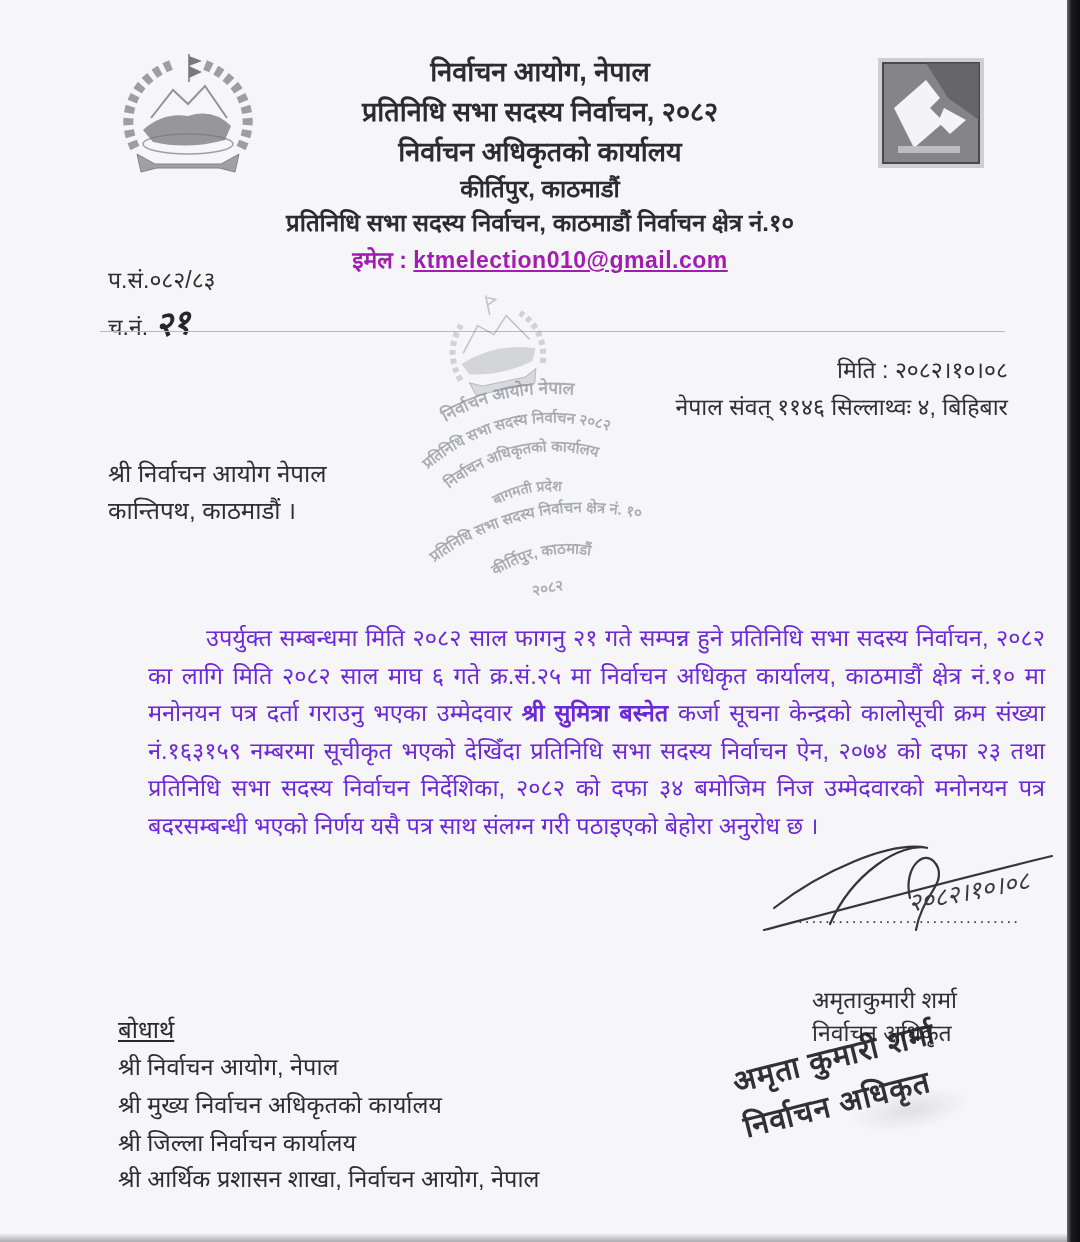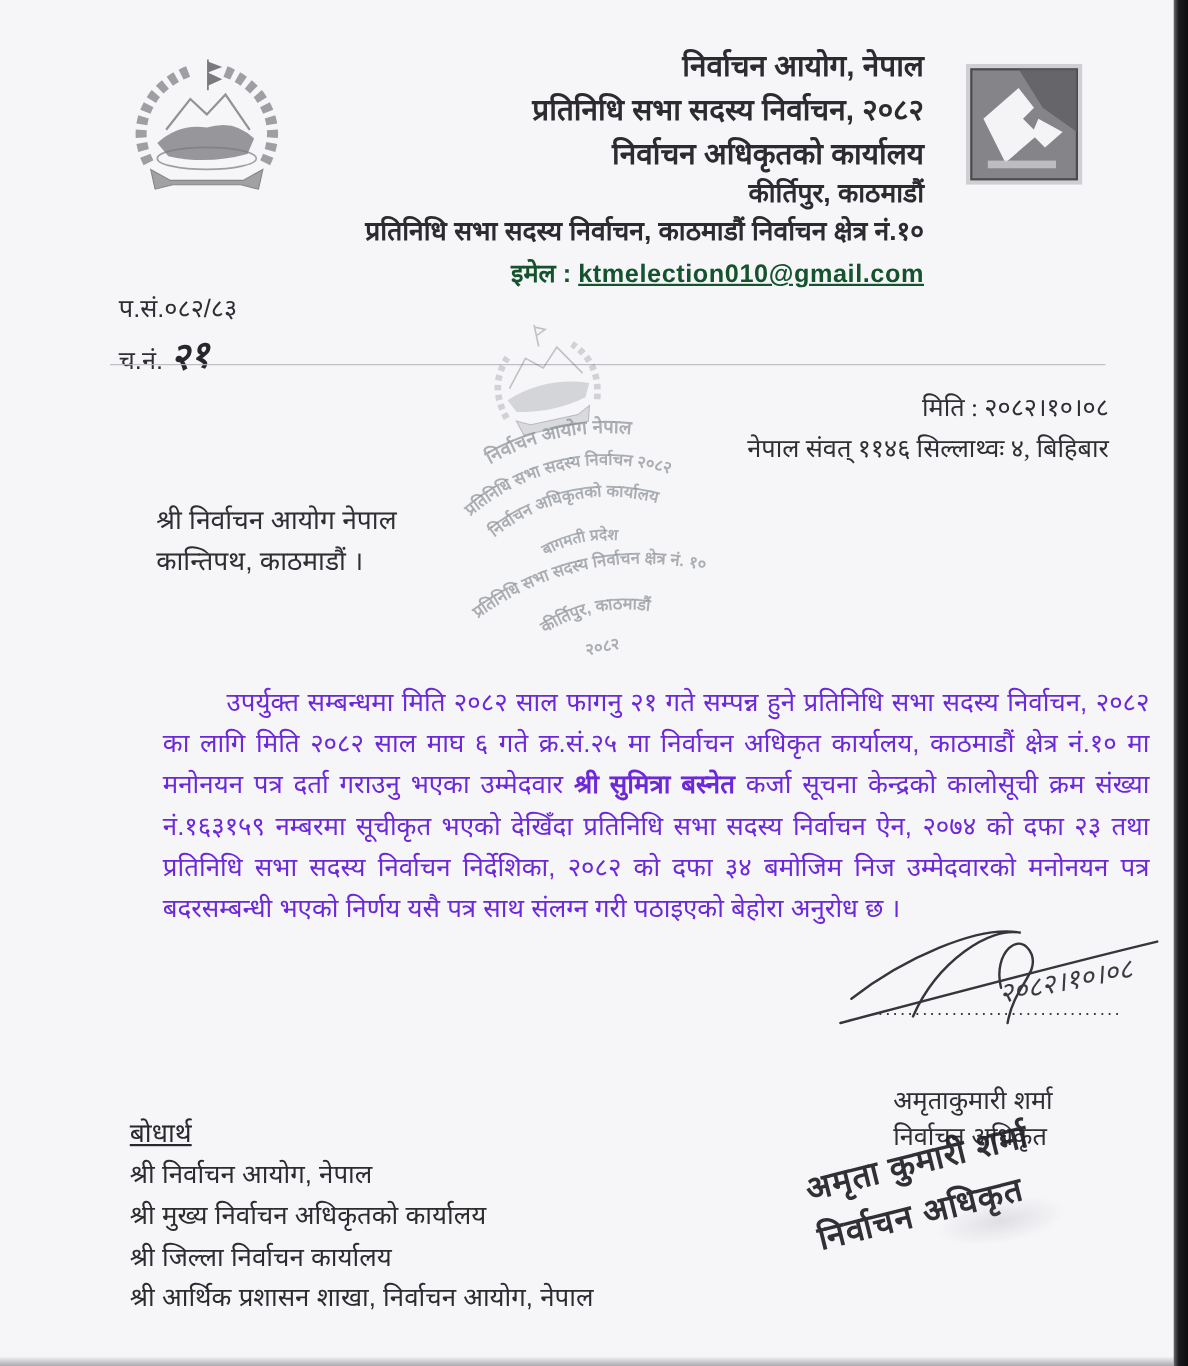--- a/index.html
+++ b/index.html
@@ -12,45 +12,45 @@
     width:1080px;height:1242px;
     background:#f6f6f9;
     overflow:hidden;
     color:#2e2e33;
   }
   .abs{position:absolute;}
   .nowrap{white-space:nowrap;}
 
   
   .header-block{
-    left:240px;top:40px;width:600px;
-    text-align:right;
+    left:240px;top:52px;width:600px;
+    text-align:center;
   }
   .h-line{font-size:27px;font-weight:600;line-height:40px;color:#2b2b30;}
   .h-line.small{font-size:24px;line-height:34px;}
-  .h-email{font-size:23px;font-weight:700;line-height:40px;color:#14532d;}
+  .h-email{font-size:23px;font-weight:700;line-height:40px;color:#a21caf;}
   .h-email .email-addr{text-decoration:underline;letter-spacing:.5px;}
 
   
   .ref-line{font-size:23px;color:#2e2e33;}
   .chalani-hand{
     font-size:34px;font-weight:600;font-style:italic;color:#26262c;
     transform:rotate(-6deg);display:inline-block;
   }
   .rule{
     left:100px;top:331px;width:905px;height:0;
     border-top:1.5px solid #b9b9bf;
   }
 
   
-  .date-block{right:72px;top:352px;text-align:right;font-family:Liberation Serif, serif;}
+  .date-block{right:72px;top:352px;text-align:right;}
   .date-line{font-size:23px;line-height:37px;color:#2e2e33;}
 
   
-  .recipient{left:108px;top:455px;margin-left:34px;}
+  .recipient{left:108px;top:455px;}
   .r-line{font-size:24px;line-height:37px;}
   .subject{left:0;top:562px;width:1080px;text-align:center;
     font-size:24px;font-weight:600;color:#28282d;}
   .body-text{
     left:100px;top:620px;width:897px;
     font-size:23.5px;line-height:37.5px;
     text-align:justify;text-indent:58px;color:#6d28d9;margin-left:48px;
   }
   .body-text .bold{font-weight:700;}
 

